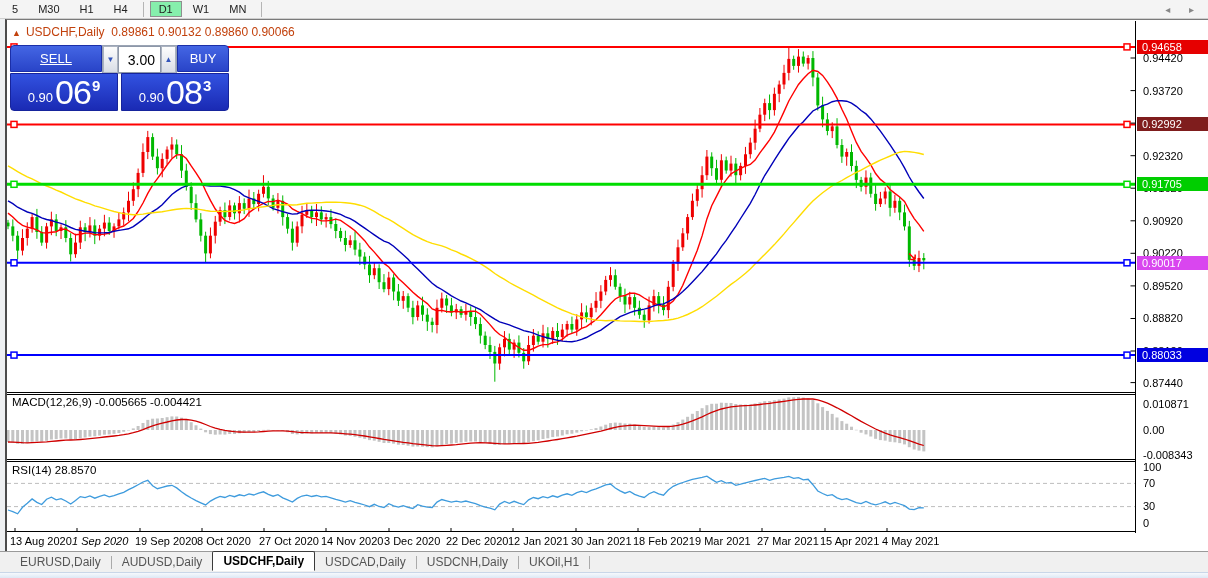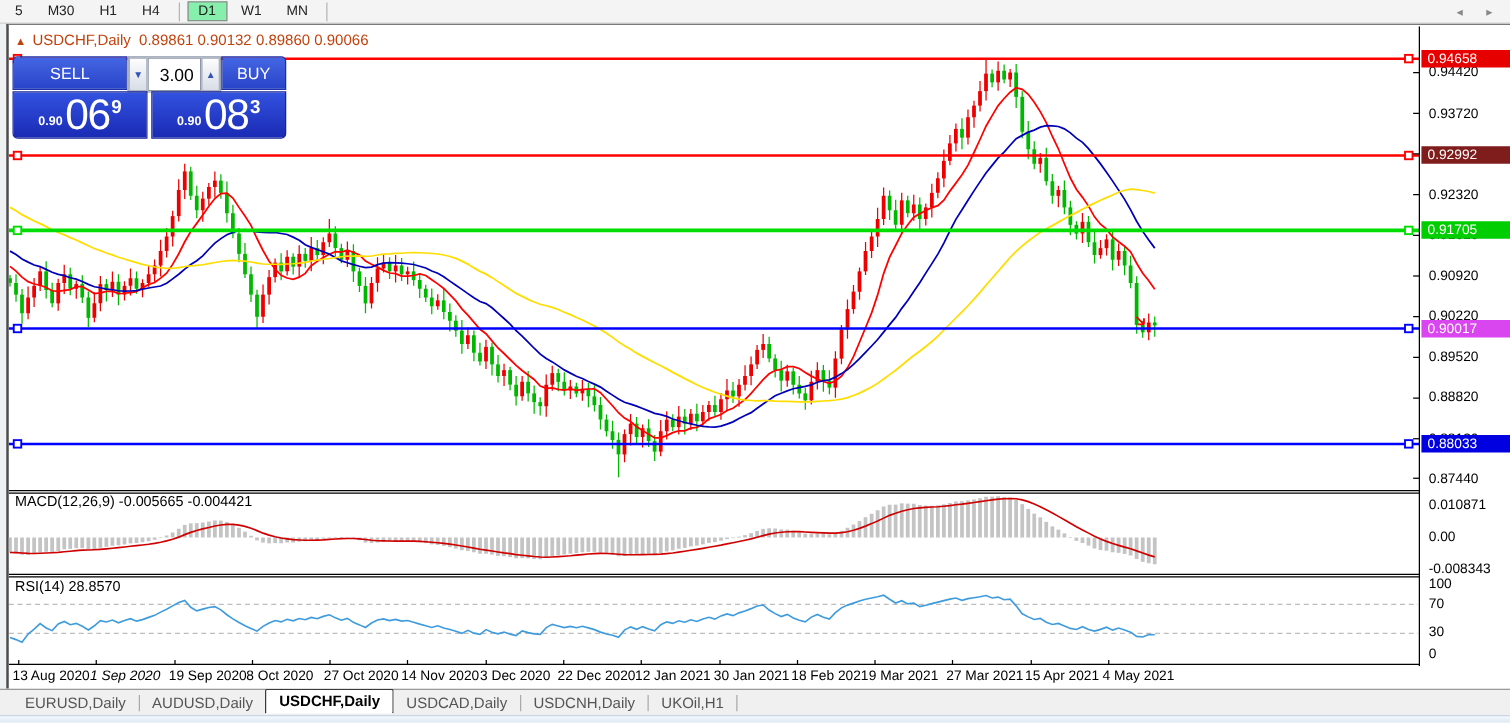--- a/index.html
+++ b/index.html
@@ -37,36 +37,36 @@
   .date-label { position:absolute; top:0; white-space:nowrap; }
 
   
   .pane-label { position:absolute; font-size:11.5px; color:#000; z-index:4; white-space:nowrap; }
 
   
   #trade-panel { position:absolute; left:10px; top:45px; width:219px; height:66px; z-index:6; }
   .tp-btn { position:absolute; top:0; height:27px; color:#fff; font-size:13px;
             display:flex; align-items:center; justify-content:center; cursor:pointer;
             background:linear-gradient(#4466e4,#2944c8); border:1px solid #1b2fa8; }
-  #sell-btn { left:0; width:92px; border-radius:4px 0 0 0; }
+  #sell-btn { left:0; width:92px; border-radius:4px 0 0 0;text-decoration:underline; }
   #buy-btn  { left:167px; width:52px; border-radius:0 4px 0 0; }
   #vol-widget { position:absolute; left:92px; top:0; width:75px; height:29px;
                 background:#d4dae4; border:1px solid #9aa4b4; display:flex; align-items:stretch; }
   .spin-btn { width:15px; background:linear-gradient(#fdfdfd,#d8dde6); border:1px solid #aab2c0;
               color:#3355bb; font-size:8px; display:flex; align-items:center; justify-content:center;
               cursor:pointer; }
   #vol-input { flex:1; border:1px solid #8d97a8; background:#fff; font-size:14px; color:#000;
                text-align:right; padding-right:5px; width:43px;
                font-family:"Liberation Sans", sans-serif; }
   .tp-price { position:absolute; top:28px; height:38px; color:#fff; cursor:pointer;
               background:linear-gradient(#3252e0,#1a2ab4); border:1px solid #16249c;
               display:flex; align-items:center; justify-content:center; }
   #sell-price { left:0; width:108px; border-radius:0 0 0 4px; }
   #buy-price  { left:111px; width:108px; border-radius:0 0 4px 0; }
-  .tp-small { font-size:10px; font-weight:bold; margin-right:2px; margin-top:10px; }
+  .tp-small { font-size:13px; font-weight:normal; margin-right:2px; margin-top:10px; }
   .tp-big   { font-size:34px; font-weight:400; letter-spacing:-1px; }
   .tp-sup   { font-size:15px; font-weight:bold; margin-top:-14px; margin-left:1px; }
 
   
   #tabbar { position:absolute; left:0; top:551px; width:1208px; height:21px;
             background:#f0f0f0; border-top:1px solid #9a9a9a;
             display:flex; align-items:center; font-size:12px; color:#555; }
   .tab { padding:2px 10px; white-space:nowrap; cursor:pointer; }
   .tab.active { background:#ffffff; border:1px solid #3a3a3a; border-bottom:1px solid #fff;
                 color:#000; font-weight:bold; border-radius:2px 2px 0 0; margin-top:-2px; }

